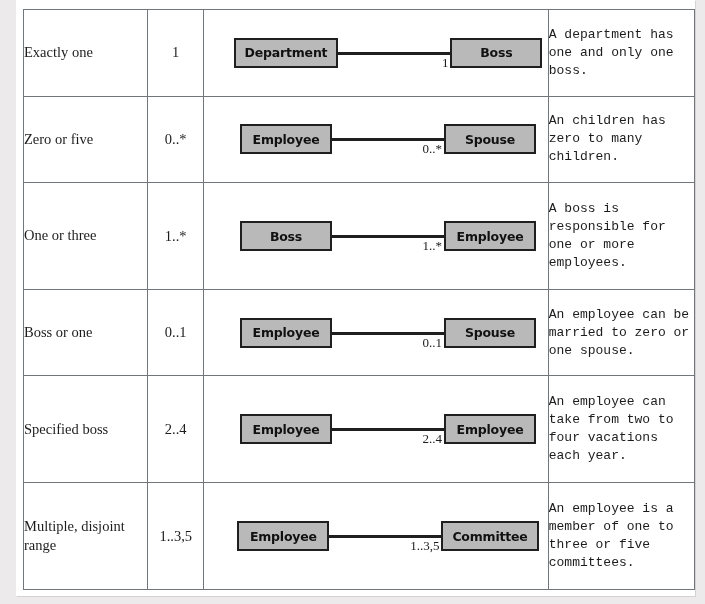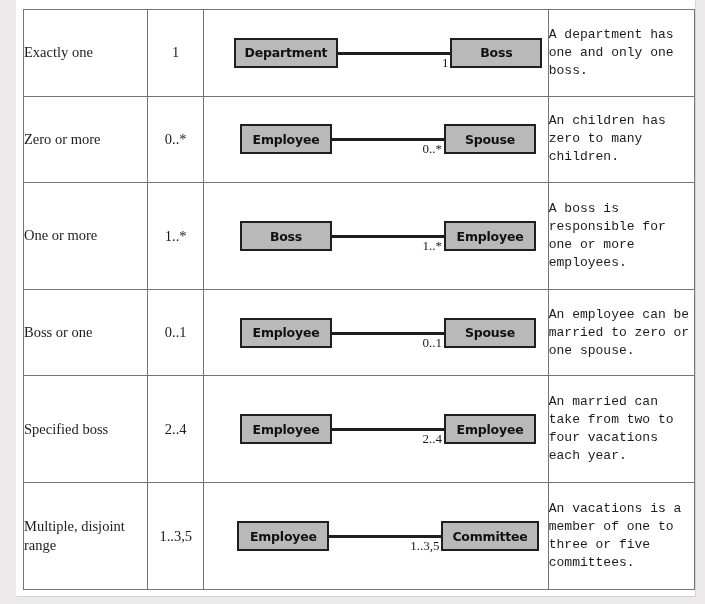--- a/index.html
+++ b/index.html
@@ -185,21 +185,21 @@
               </div>
             </div>
           </td>
           <td class="cell-desc">
             <span>A department has one and only one boss.</span>
           </td>
         </tr>
 
         <tr>
           <td class="cell-name">
-            <span>Zero or more</span>
+            <span>Zero or five</span>
           </td>
           <td class="cell-symbol">
             <span>0..*</span>
           </td>
           <td class="cell-diagram">
             <div class="uml">
               <div class="uml-inner">
                 <div class="uml-box">
                   <span>Employee</span>
                 </div>
@@ -213,21 +213,21 @@
               </div>
             </div>
           </td>
           <td class="cell-desc">
             <span>An children has zero to many children.</span>
           </td>
         </tr>
 
         <tr>
           <td class="cell-name">
-            <span>One or more</span>
+            <span>One or three</span>
           </td>
           <td class="cell-symbol">
             <span>1..*</span>
           </td>
           <td class="cell-diagram">
             <div class="uml">
               <div class="uml-inner">
                 <div class="uml-box">
                   <span>Boss</span>
                 </div>
@@ -291,21 +291,21 @@
                   <div class="uml-line"></div>
                   <div class="uml-mult">2..4</div>
                 </div>
                 <div class="uml-box">
                   <span>Employee</span>
                 </div>
               </div>
             </div>
           </td>
           <td class="cell-desc">
-            <span>An married can take from two to four vacations each year.</span>
+            <span>An employee can take from two to four vacations each year.</span>
           </td>
         </tr>
 
         <tr>
           <td class="cell-name">
             <span>Multiple, disjoint range</span>
           </td>
           <td class="cell-symbol">
             <span>1..3,5</span>
           </td>
@@ -319,20 +319,20 @@
                   <div class="uml-line"></div>
                   <div class="uml-mult">1..3,5</div>
                 </div>
                 <div class="uml-box">
                   <span>Committee</span>
                 </div>
               </div>
             </div>
           </td>
           <td class="cell-desc">
-            <span>An vacations is a member of one to three or five committees.</span>
+            <span>An employee is a member of one to three or five committees.</span>
           </td>
         </tr>
 
       </tbody>
     </table>
   </div>
 </div>
 
 </body></html>

